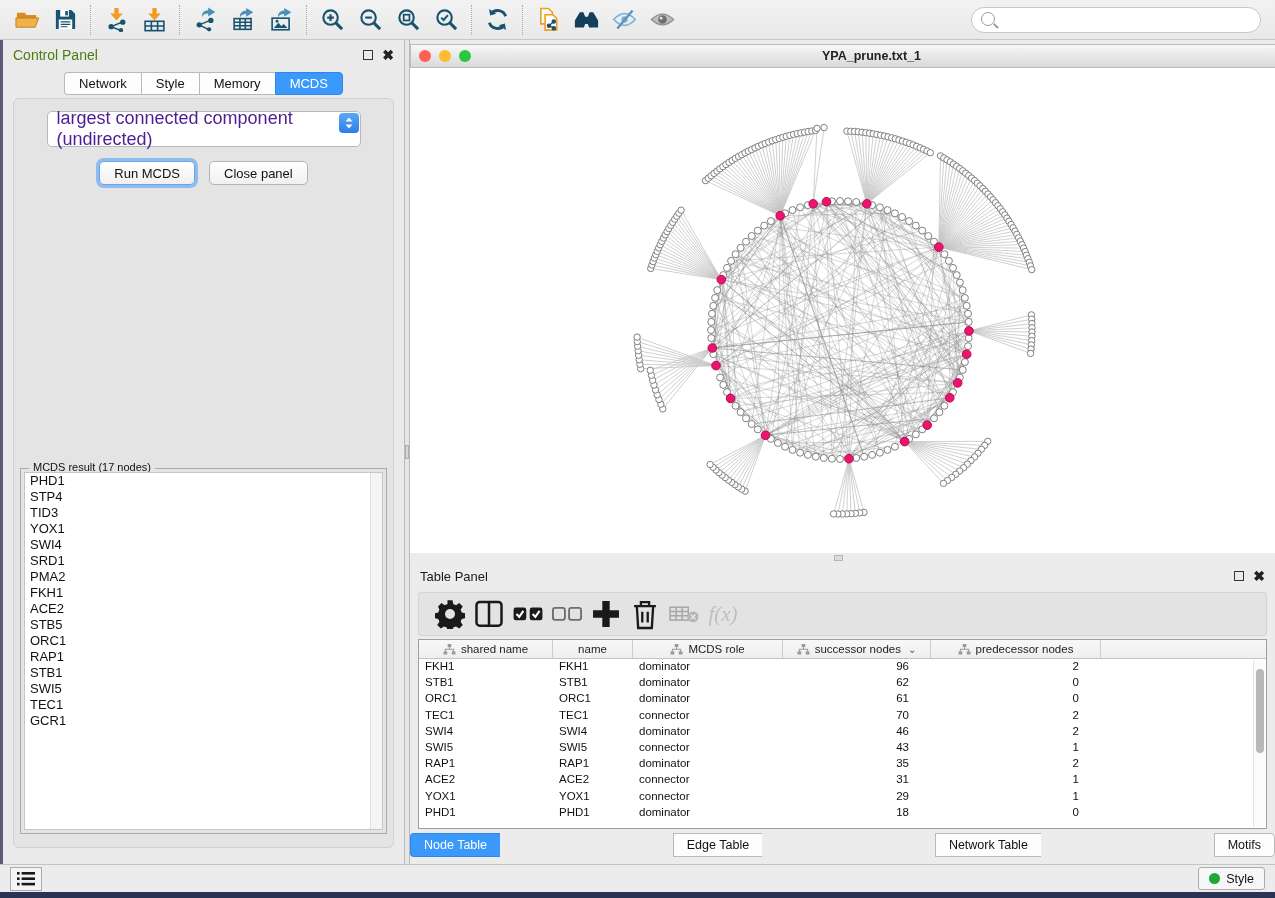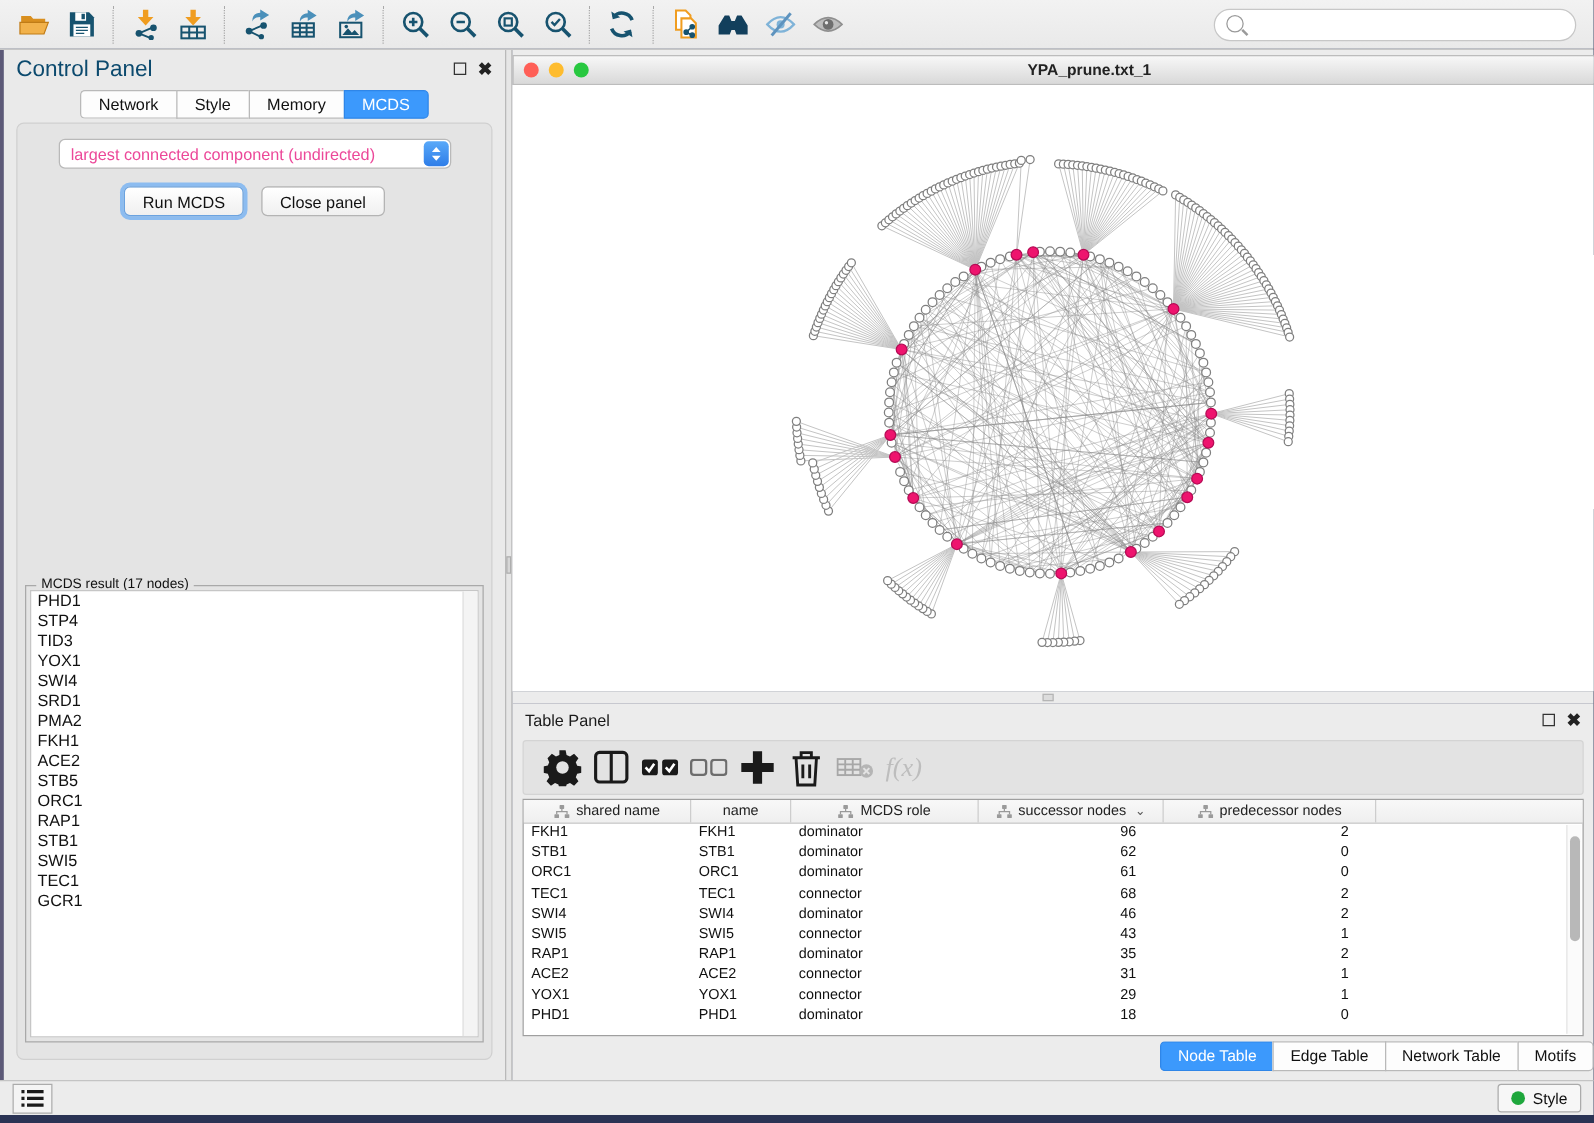--- a/index.html
+++ b/index.html
@@ -20,35 +20,35 @@
                   border-radius:50%; }
   #search-glyph:after { content:""; position:absolute; left:11px; top:12px; width:6px; height:1.7px;
                   background:#9a9a9a; transform:rotate(45deg); }
 
   
   #left-strip { left:0; top:40px; width:3px; height:824px; background:#5d5a78; }
 
   
   #control-panel { left:3px; top:40px; width:401px; height:824px; background:#eaeaea; }
   #cp-header { height:30px; display:flex; align-items:center; padding:0 10px; }
-  #cp-title { font-size:18px; color:#0c4a6e; }
+  #cp-title { font-size:14px; color:#4d7c0f; }
   .win-btns { margin-left:auto; display:flex; gap:9px; align-items:center; }
   .float-glyph { width:10px; height:10px; border:1.6px solid #333; display:inline-block; cursor:pointer; }
   .close-glyph { font-size:14px; font-weight:bold; color:#222; line-height:10px; cursor:pointer; }
   #cp-tabs { display:flex; justify-content:center; gap:0; margin-top:2px; }
   .cp-tab { font-size:13px; padding:3px 14px; background:#fdfdfd; border:1px solid #b9b9b9; border-right:none;
             color:#111; cursor:pointer; }
   .cp-tab:first-child { border-radius:4px 0 0 4px; }
   .cp-tab:last-child { border-right:1px solid #b9b9b9; border-radius:0 4px 4px 0; }
   .cp-tab.active { background:#3c99fc; color:#fff; border-color:#2f86e8; }
   #cp-content { position:absolute; left:10px; right:10px; top:58px; bottom:16px; background:#e4e4e4;
                 border:1px solid #d0d0d0; border-radius:6px; }
   #opt-label { text-align:center; margin-top:20px; font-size:13px; color:#111; }
-  #opt-select { position:relative; margin:12px auto 0; width:314px; height:24px; background:#fff;
-                border:1px solid #b9b9b9; border-radius:5px; font-size:13px; color:#ec4899;
+  #opt-select { position:relative; margin:12px auto 0; width:314px; height:36px; background:#fff;
+                border:1px solid #b9b9b9; border-radius:5px; font-size:18px; color:#4c1d95;
                 display:flex; align-items:center; padding-left:9px; cursor:pointer; }
   #opt-spinner { position:absolute; right:1px; top:1px; width:20px; height:20px; border-radius:4px;
                  background:linear-gradient(#59a9f9,#2e7de8); display:flex; flex-direction:column;
                  align-items:center; justify-content:center; }
   #opt-spinner svg { width:10px; height:14px; }
   #cp-buttons { display:flex; justify-content:center; gap:14px; margin-top:14px; }
   .mac-btn { height:24px; background:linear-gradient(#ffffff,#f0f0f0); border:1px solid #b4b4b4;
              border-radius:5px; font-size:13px; color:#111; padding:0 14px;
              font-family:"Liberation Sans",sans-serif; cursor:pointer; }
   .mac-btn.focused { box-shadow:0 0 0 3px #8cbcf0; border-color:#6ba3e0; }
@@ -86,21 +86,21 @@
   #nt-headrow { display:flex; height:19px; background:linear-gradient(#f8f8f8,#efefef); border-bottom:1px solid #c3c3c3; }
   .nt-hcell { display:flex; align-items:center; justify-content:center; gap:5px; font-size:11.5px; color:#222;
               border-right:1px solid #cdcdcd; cursor:pointer; }
   .nt-hcell svg { flex:0 0 auto; }
   .sort-chev { font-size:10px; color:#555; margin-left:2px; }
   .nt-row { display:flex; height:16.2px; cursor:default; }
   .nt-cell { font-size:11.5px; color:#111; padding:1px 6px 0 6px; white-space:nowrap; overflow:hidden; }
   .nt-cell.num { text-align:right; padding-right:22px; }
   #nt-scroll { position:absolute; right:1px; top:20px; bottom:1px; width:12px; background:#fbfbfb; border-left:1px solid #e3e3e3; }
   #nt-thumb { position:absolute; left:1.5px; top:9px; width:8px; height:84px; background:#b8b8b8; border-radius:5px; }
-  #tp-tabs { position:absolute; left:0; right:0; top:270px; display:flex; justify-content:flex-end; }
+  #tp-tabs { position:absolute; left:0; right:0; top:270px; display:flex; justify-content:space-between; }
   .tp-tab { font-size:12.5px; padding:4px 13px; background:#fdfdfd; border:1px solid #b9b9b9; border-right:none; color:#111; cursor:pointer; }
   .tp-tab:first-child { border-radius:4px 0 0 4px; }
   .tp-tab:last-child  { border-right:1px solid #b9b9b9; border-radius:0 4px 4px 0; }
   .tp-tab.active { background:#3c99fc; color:#fff; border-color:#2f86e8; }
 
   
   #status-bar { left:0; top:864px; width:1275px; height:28px; background:#ececec; border-top:1px solid #c4c4c4;
                 display:flex; align-items:center; padding:0 10px; }
   #list-btn { width:32px; height:24px; background:#f4f4f4; border:1px solid #ababab; display:flex;
               align-items:center; justify-content:center; cursor:pointer; }
@@ -753,21 +753,21 @@
           <div class="nt-cell" style="width: 134px;">ORC1</div>
           <div class="nt-cell" style="width: 80px;">ORC1</div>
           <div class="nt-cell" style="width: 150px;">dominator</div>
           <div class="nt-cell num" style="width: 148px;">61</div>
           <div class="nt-cell num" style="width: 170px;">0</div>
         </div>
         <div class="nt-row">
           <div class="nt-cell" style="width: 134px;">TEC1</div>
           <div class="nt-cell" style="width: 80px;">TEC1</div>
           <div class="nt-cell" style="width: 150px;">connector</div>
-          <div class="nt-cell num" style="width: 148px;">68</div>
+          <div class="nt-cell num" style="width: 148px;">70</div>
           <div class="nt-cell num" style="width: 170px;">2</div>
         </div>
         <div class="nt-row">
           <div class="nt-cell" style="width: 134px;">SWI4</div>
           <div class="nt-cell" style="width: 80px;">SWI4</div>
           <div class="nt-cell" style="width: 150px;">dominator</div>
           <div class="nt-cell num" style="width: 148px;">46</div>
           <div class="nt-cell num" style="width: 170px;">2</div>
         </div>
         <div class="nt-row">

